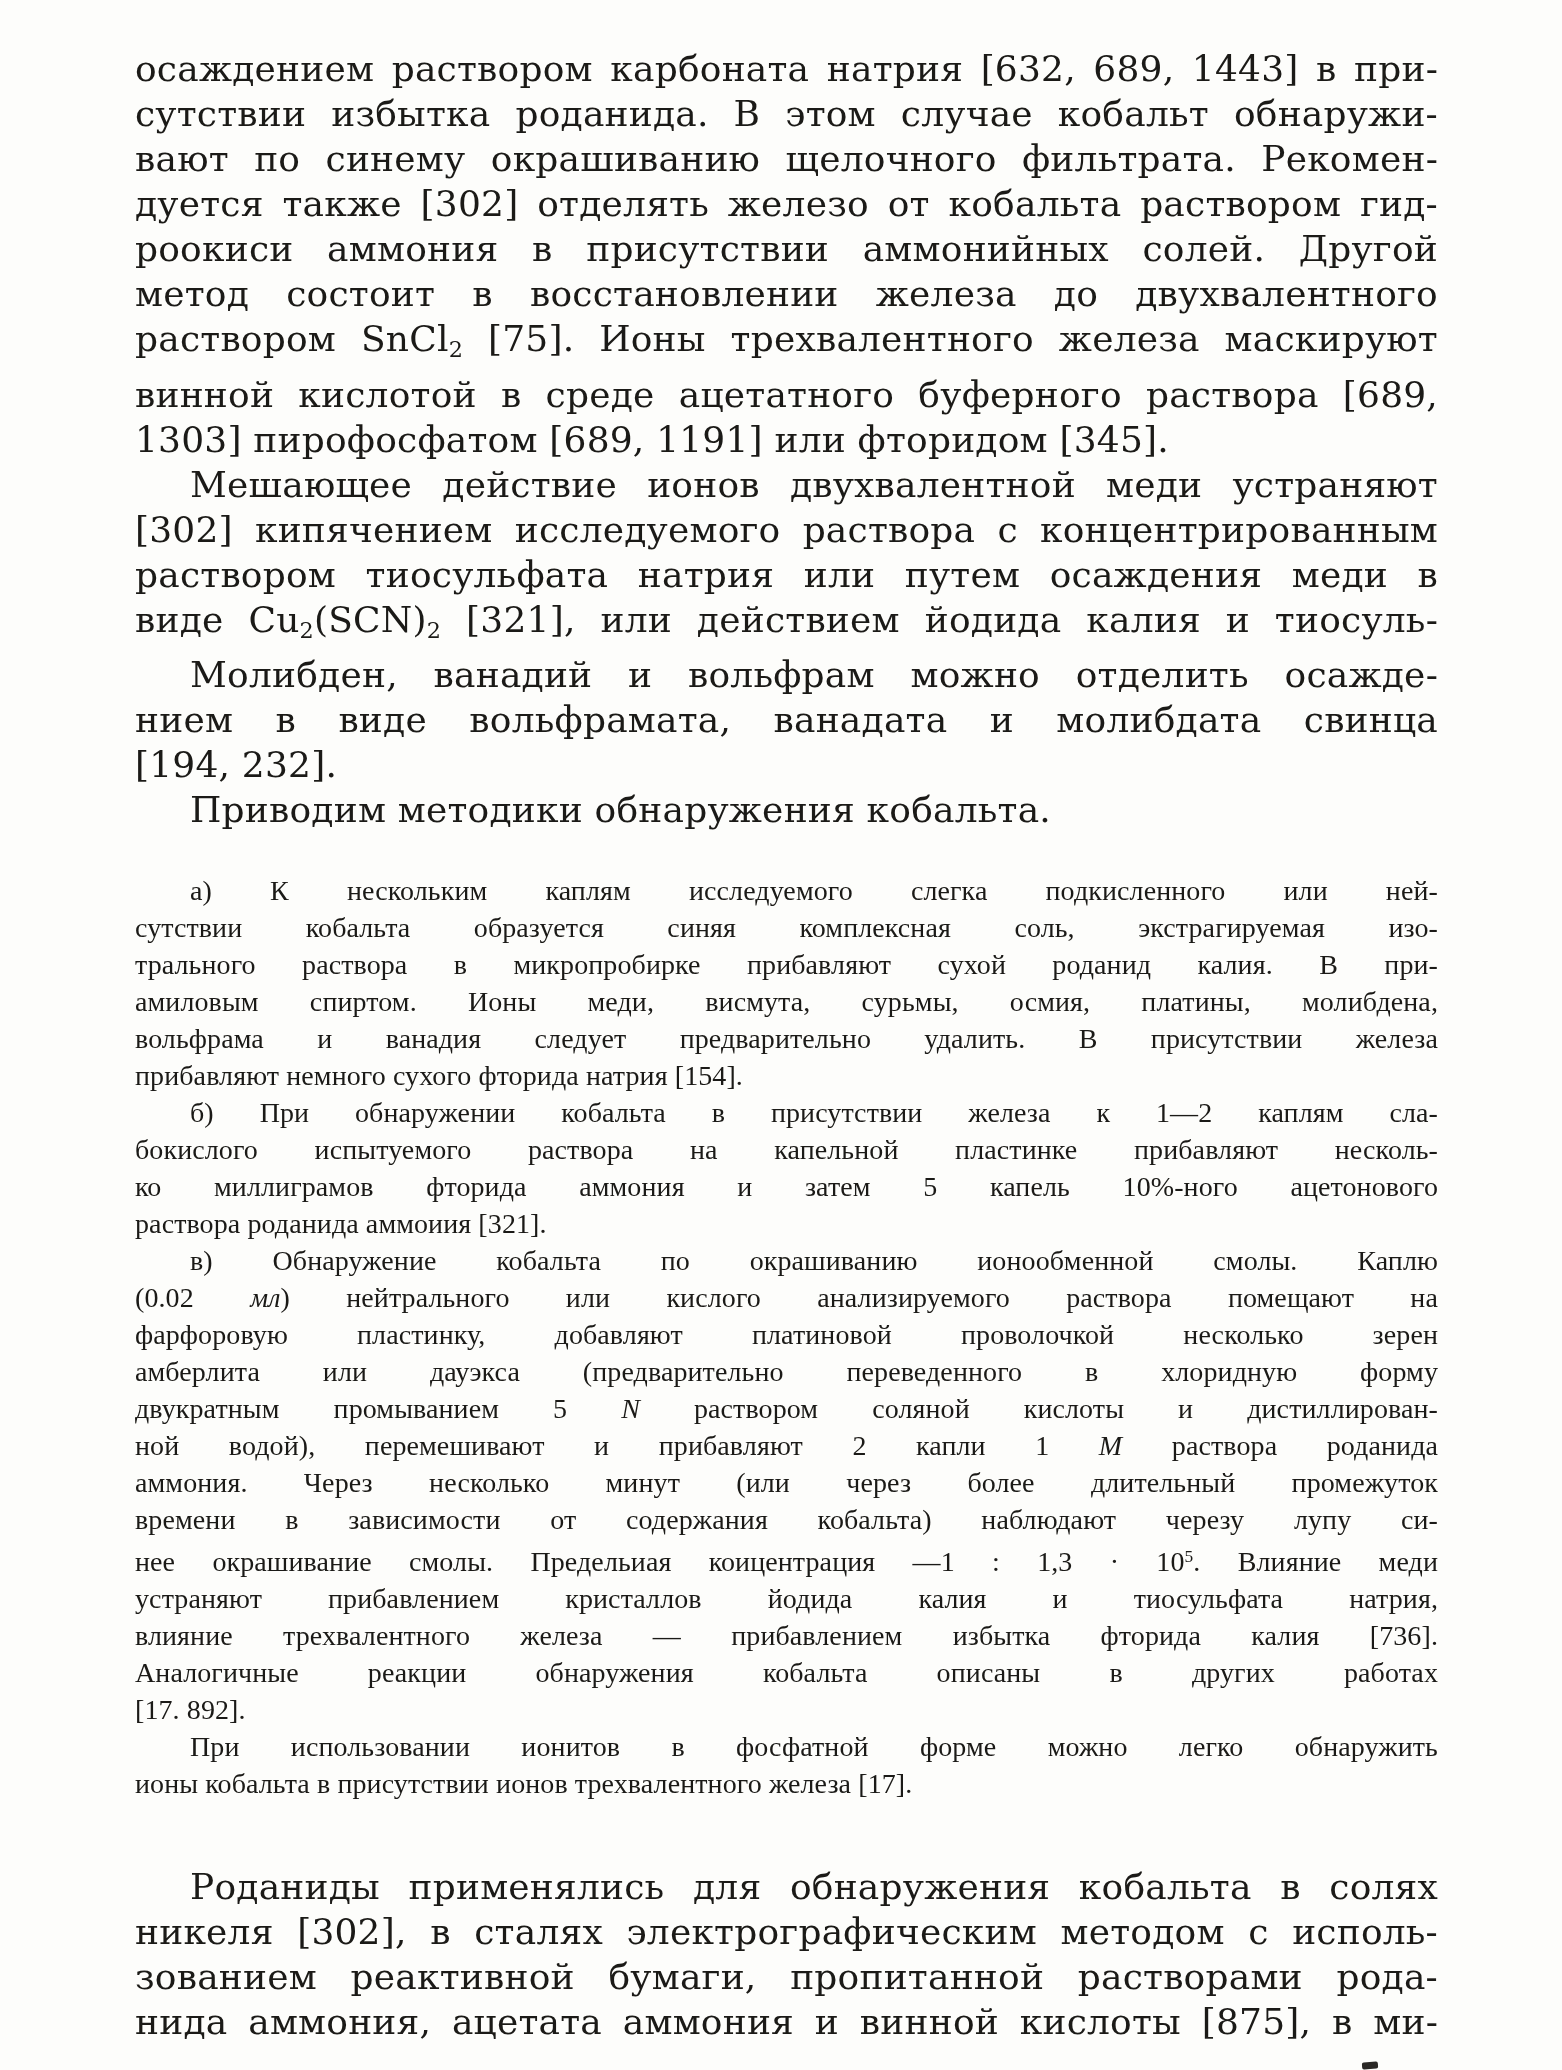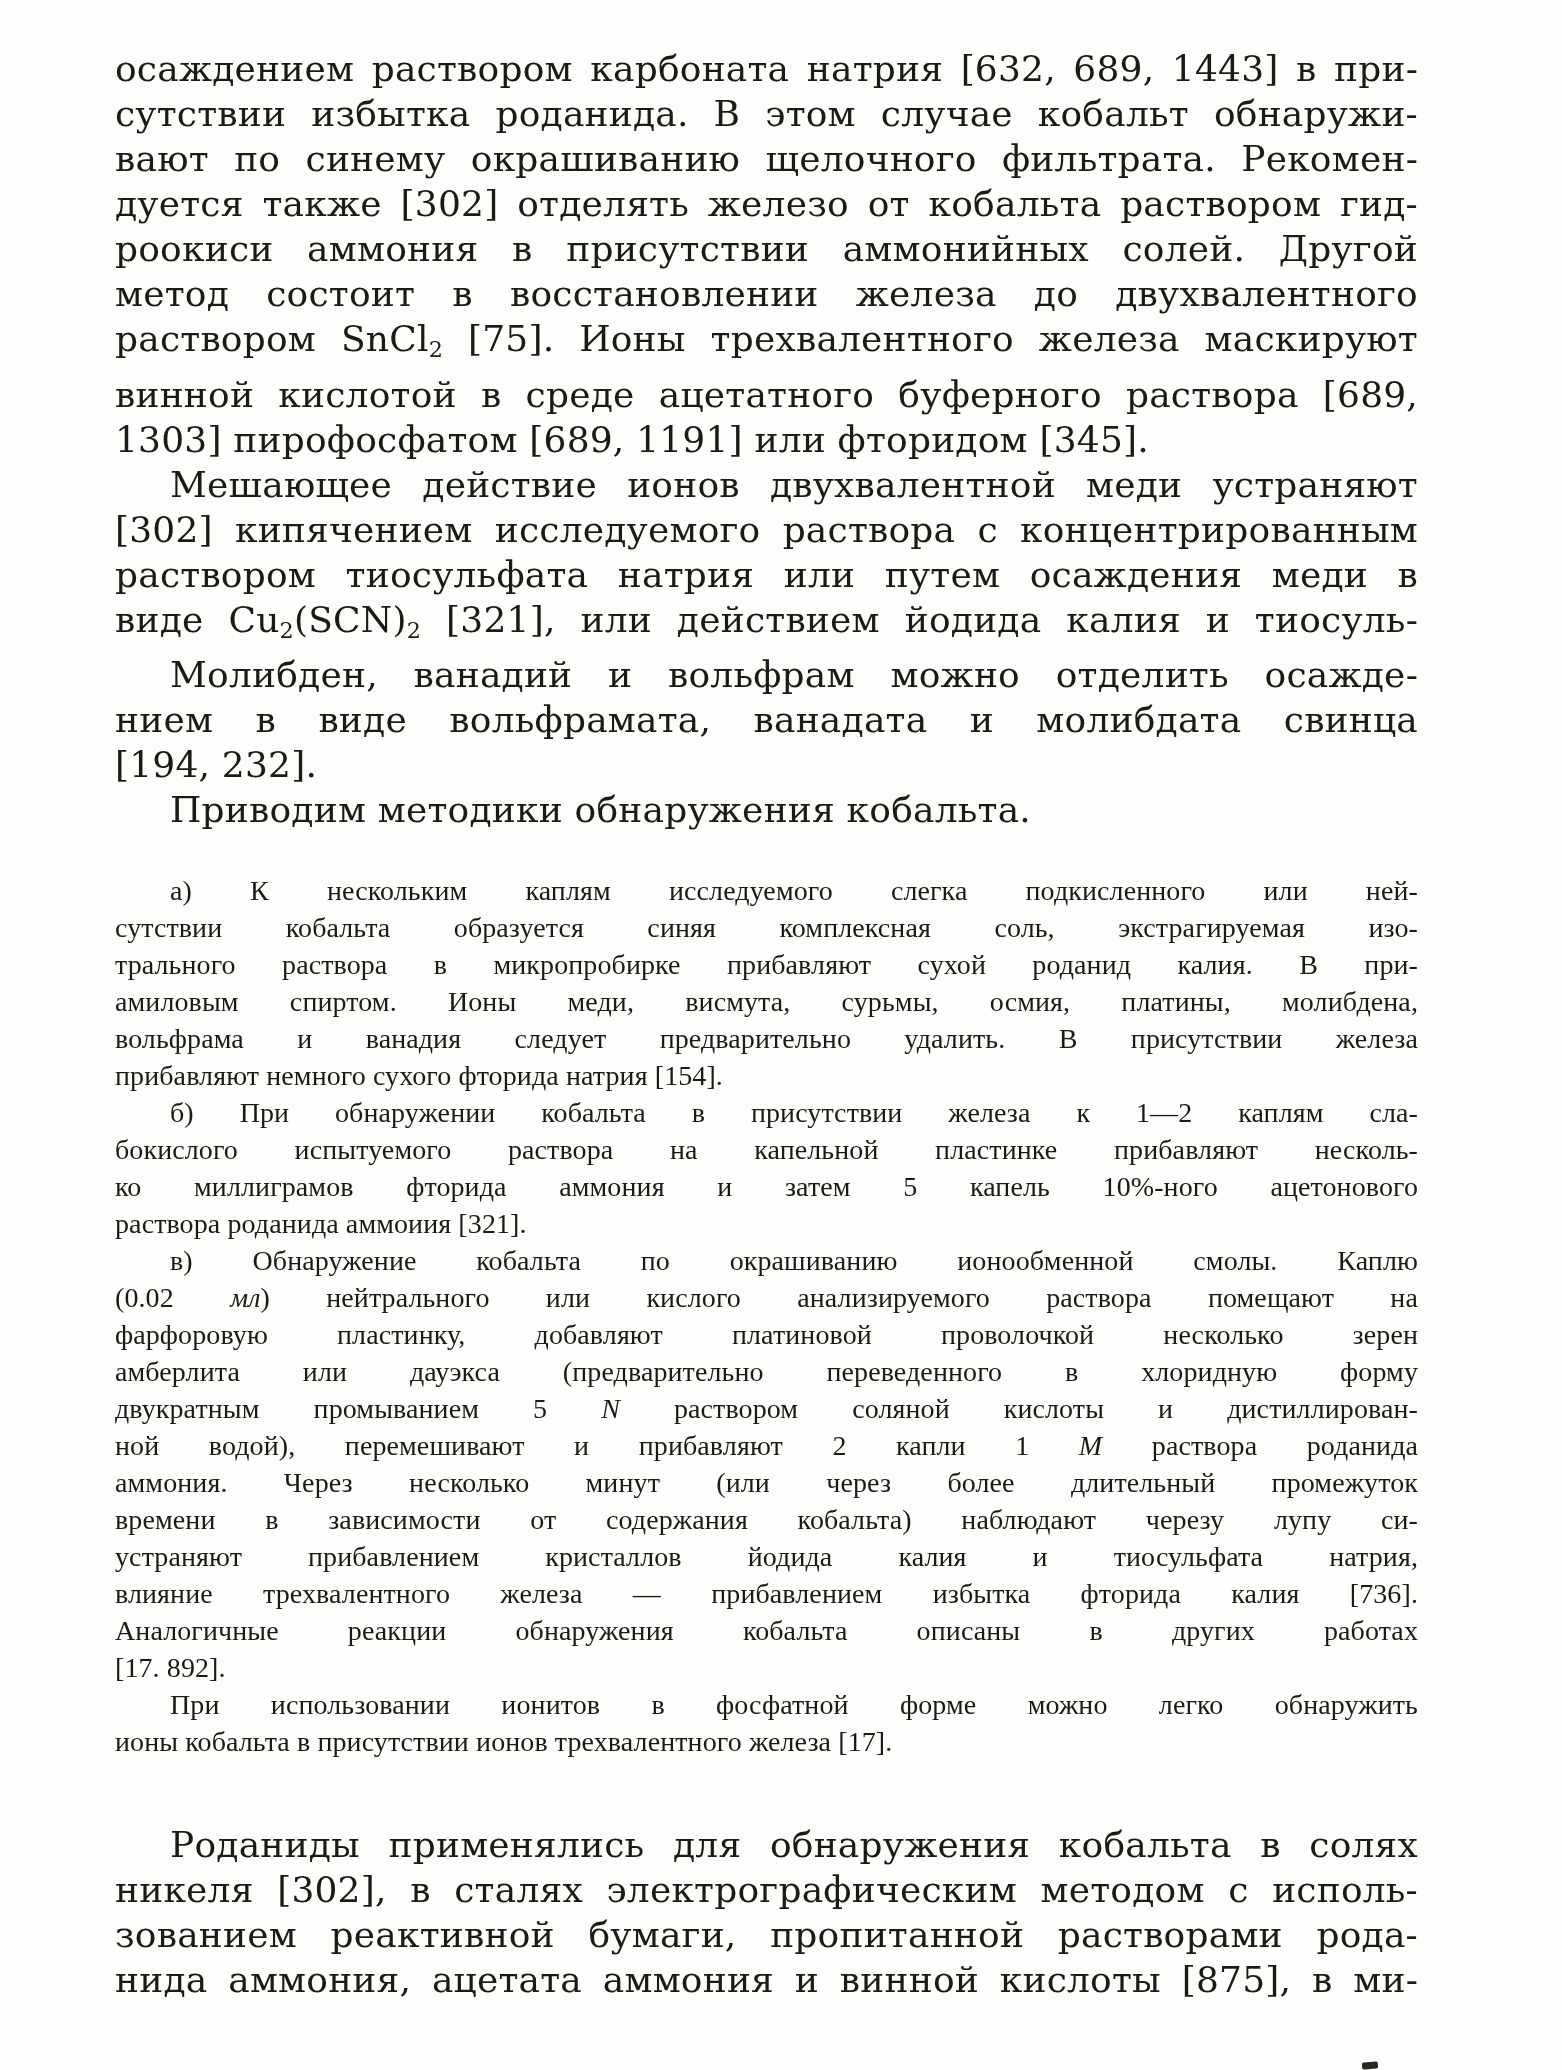--- a/index.html
+++ b/index.html
@@ -13,20 +13,21 @@
     color: #1b1a17;
     font-family: "DejaVu Serif", "Liberation Serif", serif;
     overflow: hidden;
     position: relative;
   }
   #page {
     box-sizing: border-box;
     width: 1518px;
     height: 2070px;
     padding: 46px 100px 0 115px;
+    margin-left: 20px;
   }
   .block { margin: 0; }
   .block.large {
     font-size: 36px;
     line-height: 45px;
     letter-spacing: 0.2px;
   }
   .block.small {
     font-size: 28px;
     line-height: 37px;
@@ -107,20 +108,21 @@
       </div>
       <div class="block small">
         <div class="line indent"><span>в) Обнаружение кобальта по окрашиванию ионообменной смолы. Каплю</span></div>
         <div class="line"><span>(0.02 </span><span class="italic">мл</span><span>) нейтрального или кислого анализируемого раствора помещают на</span></div>
         <div class="line"><span>фарфоровую пластинку, добавляют платиновой проволочкой несколько зерен</span></div>
         <div class="line"><span>амберлита или дауэкса (предварительно переведенного в хлоридную форму</span></div>
         <div class="line"><span>двукратным промыванием 5 </span><span class="italic">N</span><span> раствором соляной кислоты и дистиллирован-</span></div>
         <div class="line"><span>ной водой), перемешивают и прибавляют 2 капли 1 </span><span class="italic">М</span><span> раствора роданида</span></div>
         <div class="line"><span>аммония. Через несколько минут (или через более длительный промежуток</span></div>
         <div class="line"><span>времени в зависимости от содержания кобальта) наблюдают черезу лупу си-</span></div>
+        <div class="line"><span>нее окрашивание смолы. Предельиая коицентрация —1 : 1,3 · 10</span><span class="sup">5</span><span>. Влияние меди</span></div>
         <div class="line"><span>устраняют прибавлением кристаллов йодида калия и тиосульфата натрия,</span></div>
         <div class="line"><span>влияние трехвалентного железа — прибавлением избытка фторида калия [736].</span></div>
         <div class="line"><span>Аналогичные реакции обнаружения кобальта описаны в других работах</span></div>
         <div class="line last"><span>[17. 892].</span></div>
       </div>
       <div class="block small">
         <div class="line indent"><span>При использовании ионитов в фосфатной форме можно легко обнаружить</span></div>
         <div class="line last"><span>ионы кобальта в присутствии ионов трехвалентного железа [17].</span></div>
       </div>
       <div class="block large">

